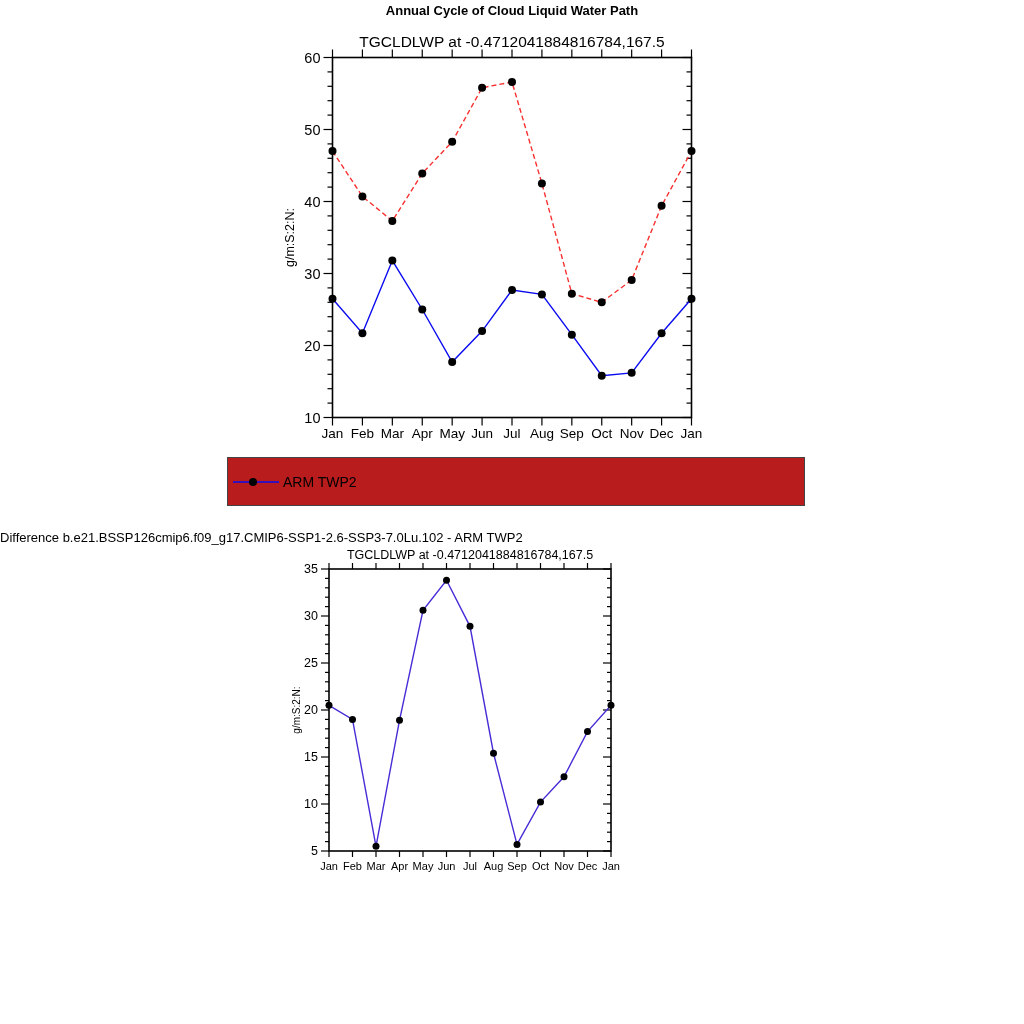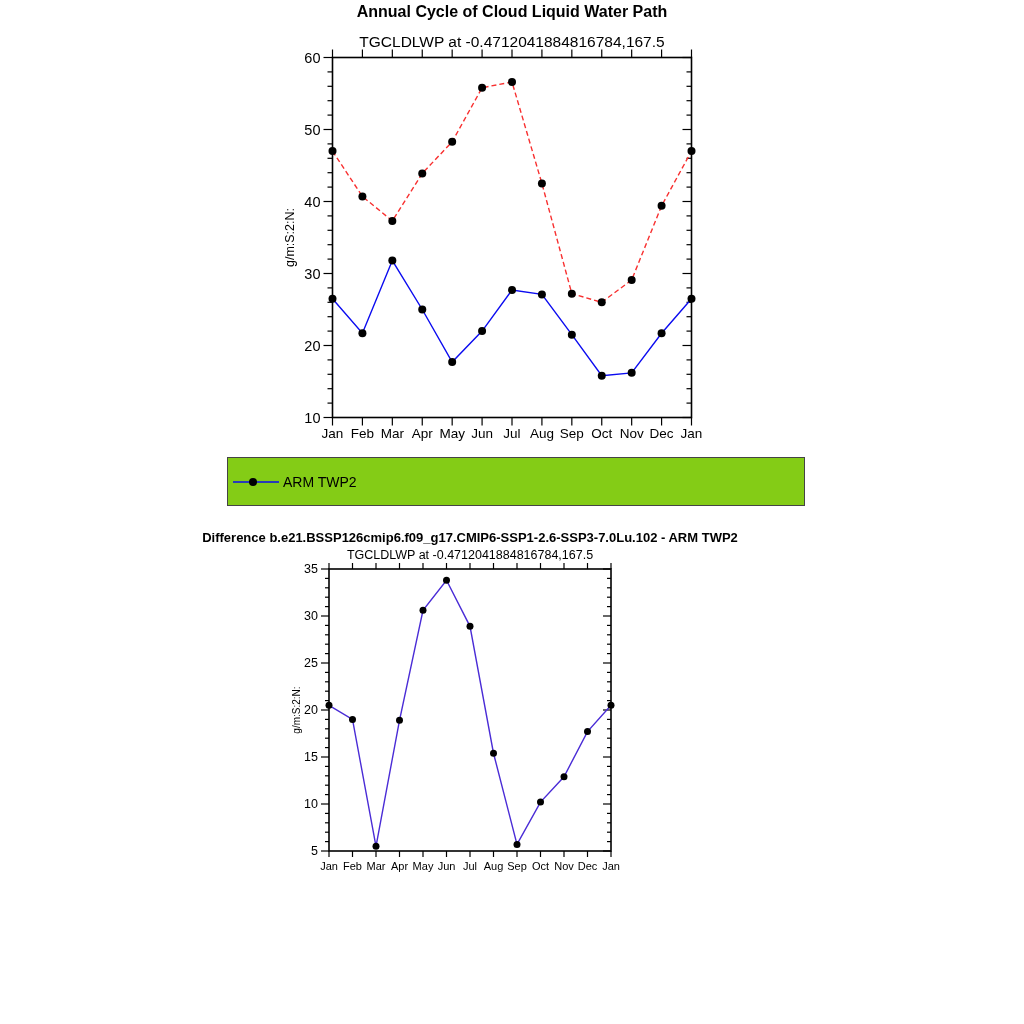--- a/index.html
+++ b/index.html
@@ -6,39 +6,39 @@
     margin: 0; padding: 0;
     width: 1024px; height: 1024px;
     background: #ffffff;
     font-family: "Liberation Sans", sans-serif;
     overflow: hidden;
   }
   .page { position: relative; width: 1024px; height: 1024px; background: #fff; }
   .abs { position: absolute; }
   .t-main {
     top: 3px; left: 0; width: 1024px; text-align: center;
-    font-size: 16px; font-weight: bold; color: #000;
+    font-size: 13px; font-weight: bold; color: #000;
   }
   .t-sub {
     top: 33px; left: 0; width: 1024px; text-align: center;
     font-size: 15.5px; color: #000;
   }
   .b-title {
-    top: 530px; left: 0; width: 940px; text-align: center;
-    font-size: 13px; font-weight: bold; color: #000;
+    top: 530px; left: 0; width: 940px; 
+    font-size: 13px; font-weight: normal; color: #000;
   }
   .b-sub {
     top: 548px; left: 0; width: 940px; text-align: center;
     font-size: 12.5px; color: #000;
   }
   #charts-svg { position: absolute; top: 0; left: 0; }
   .legend {
     left: 227px; top: 457px; width: 578px; height: 49px;
     border: 1px solid #444; box-sizing: border-box;
-    background: #84cc16;
+    background: #b91c1c;
     display: flex; flex-direction: column; justify-content: space-evenly;
     padding-left: 3px;
   }
   .legend-row { display: flex; align-items: center; height: 21px; }
   .legend-sample { flex: 0 0 auto; margin-right: 2px; }
   .legend-label { font-size: 14px; color: #000; white-space: nowrap; }
 </style>
 </head>
 <body>
 

